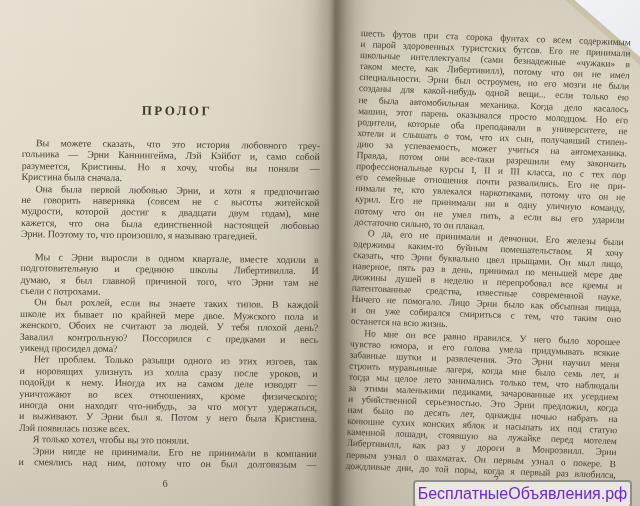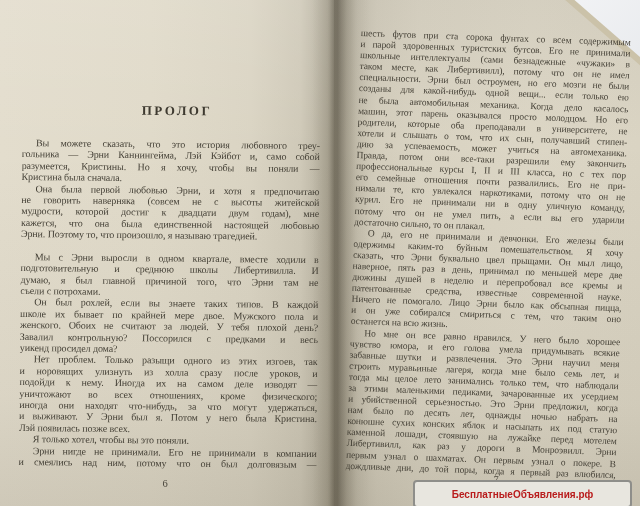--- a/index.html
+++ b/index.html
@@ -83,21 +83,21 @@
   .watermark-badge {
     position: absolute; left: 413px; top: 480px; width: 215px; height: 24px;
     background: #e8e6df;
     border: 2px solid #8e8e8a;
     border-radius: 4px;
     display: flex; align-items: center; justify-content: center;
     box-sizing: content-box;
   }
   .watermark-text {
     font-family: "Liberation Sans", sans-serif;
-    font-weight: bold; font-size: 10px; color: #b91c1c;
+    font-weight: normal; font-size: 16px; color: #6d28d9;
     white-space: nowrap;
   }
 </style>
 </head>
 <body>
 
 <div class="photo">
 
   <div class="page-left"></div>
   <div class="page-right"></div>

